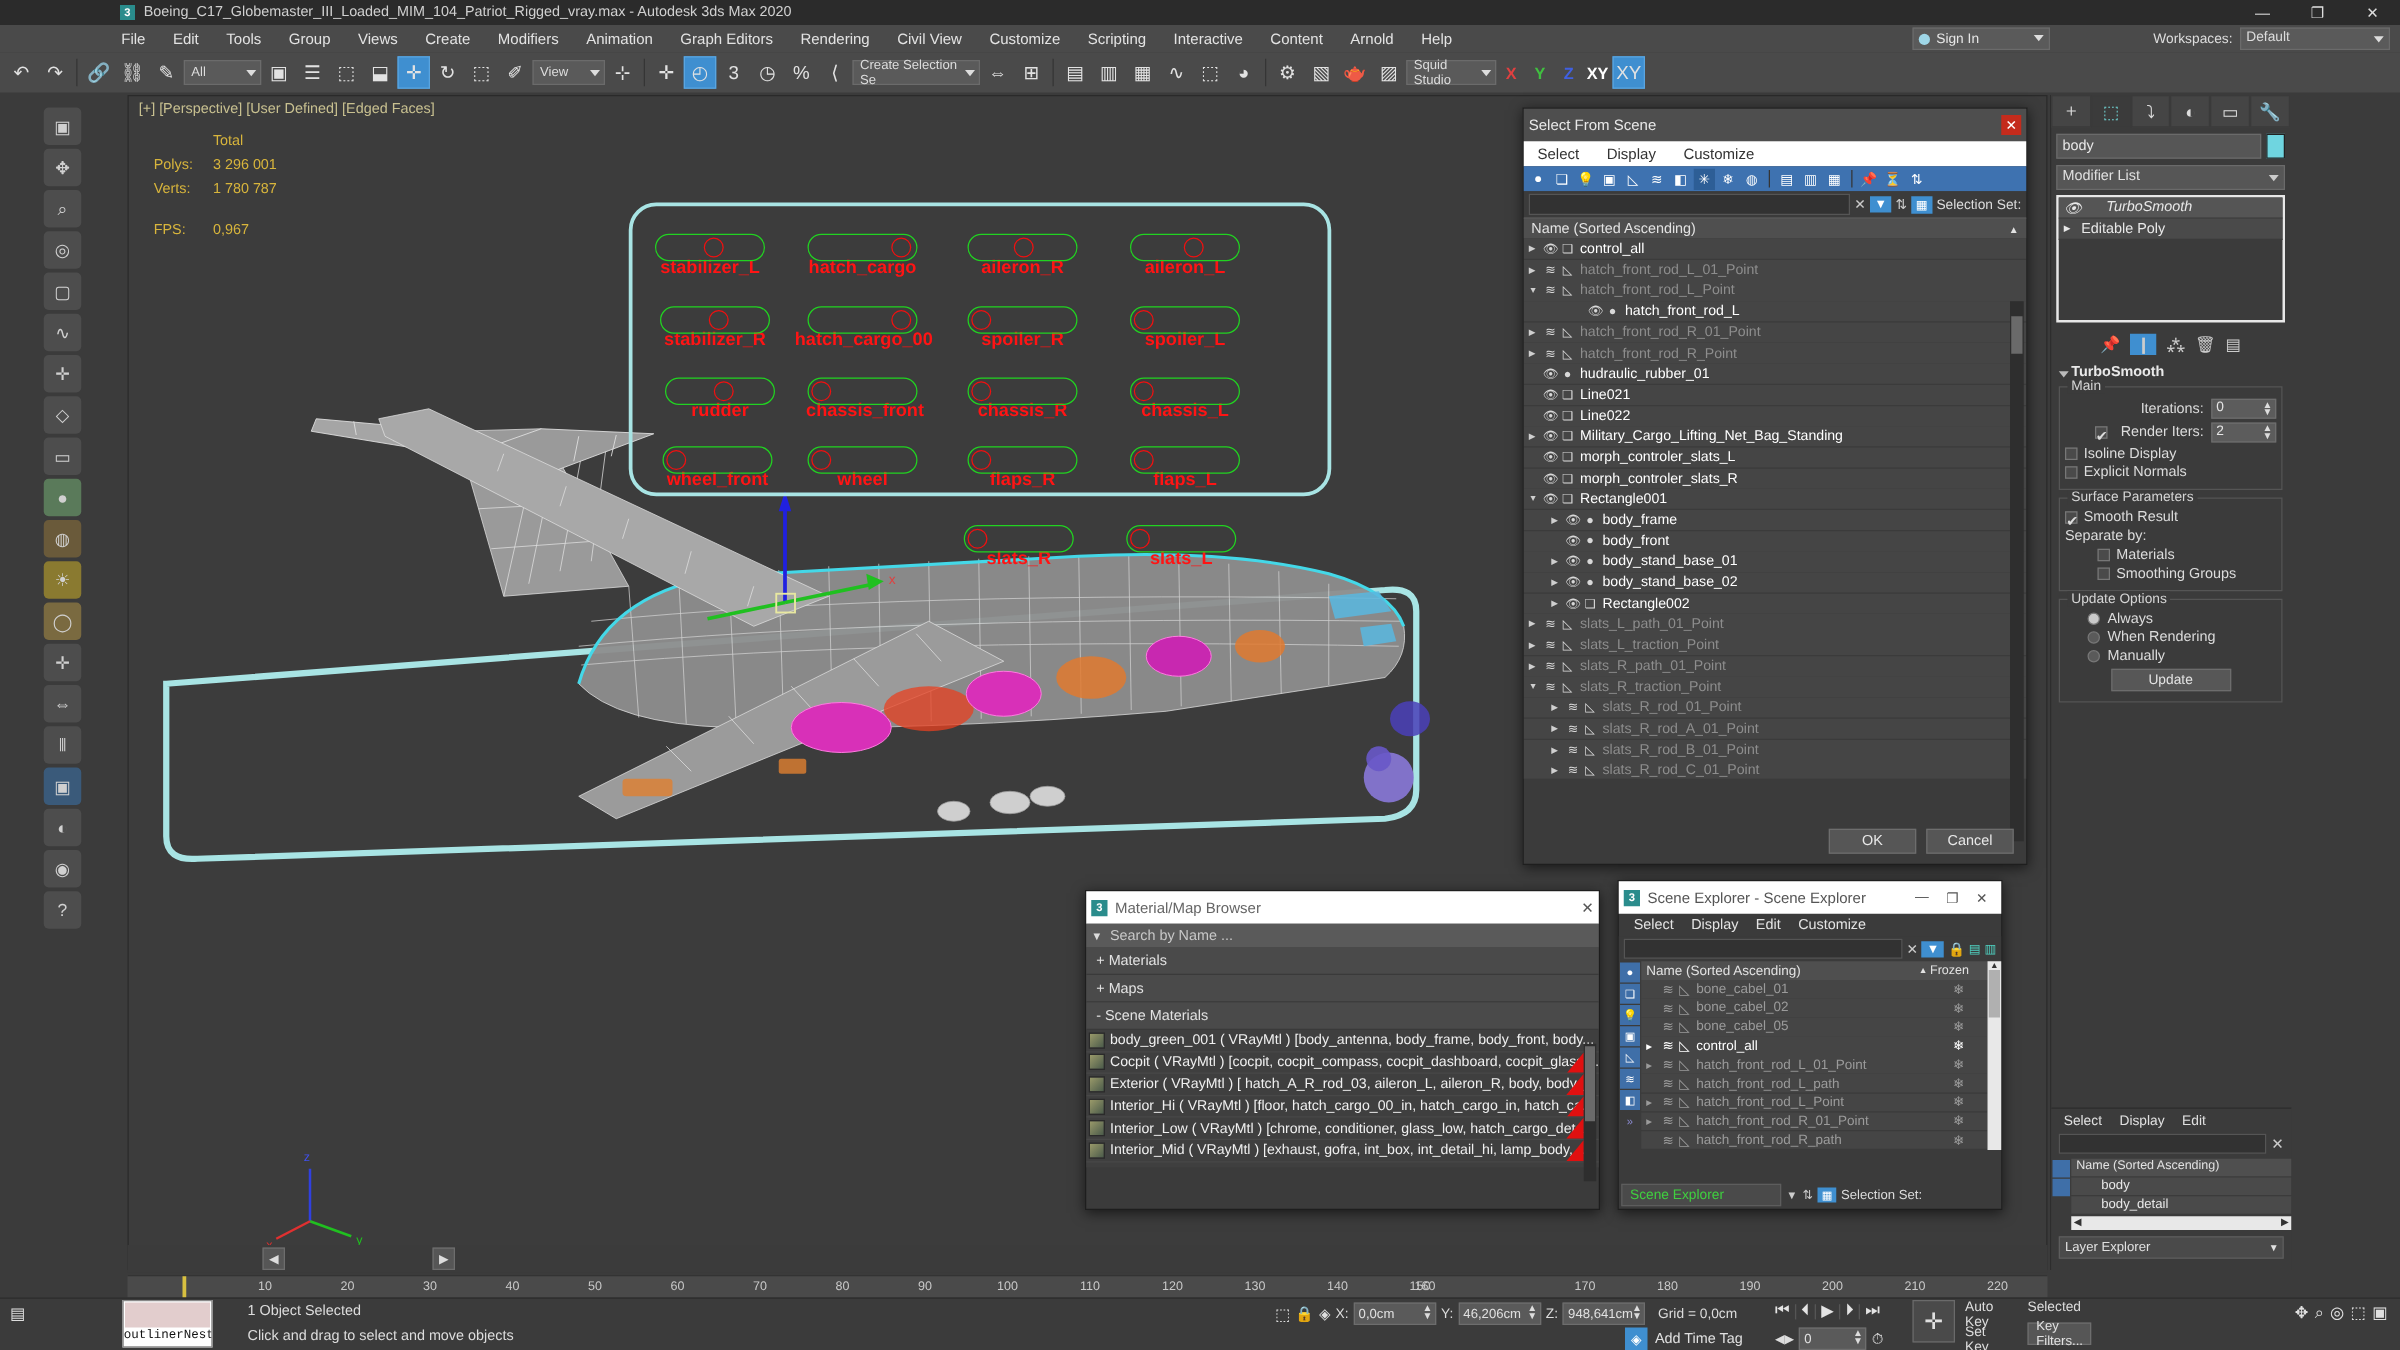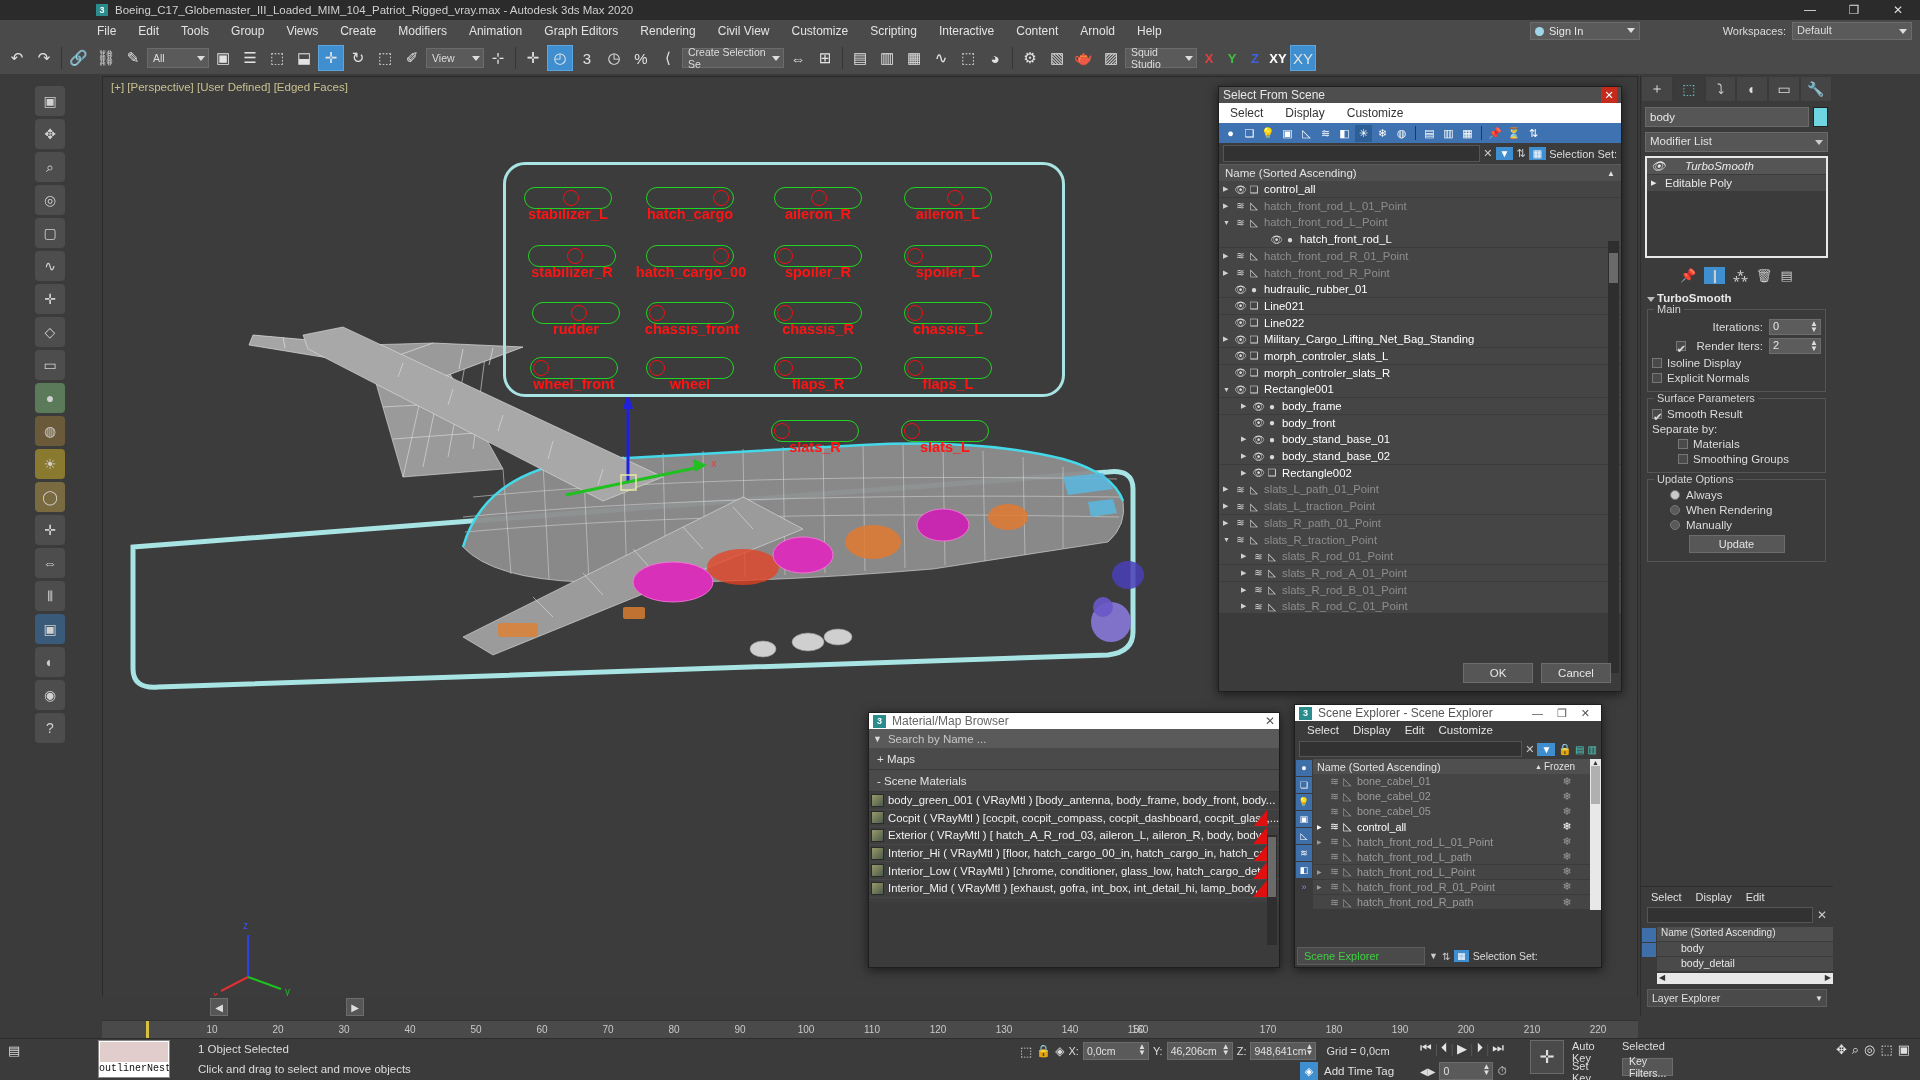--- a/index.html
+++ b/index.html
@@ -106,21 +106,21 @@
   .cbx { width:10px;height:10px;border:1px solid #777;background:#4a4a4a; margin-right:5px; display:inline-block;}
   .cbx.ck { background:#4a4a4a; }
   .rad { width:10px;height:10px;border-radius:50%;border:1px solid #777;background:#5a5a5a;
      margin-right:6px; display:inline-block;}
   .rad.on { background:#c9c9c9; }
   .btnw { width:96px;height:18px;background:#575757;border:1px solid #6c6c6c;font-size:11px;
      display:flex;align-items:center;justify-content:center;margin:4px auto;color:#e3e3e3;}
 
   
   .dlg { position:absolute; background:#3b3b3b; border:1px solid #1e1e1e; box-shadow:0 2px 10px rgba(0,0,0,.6); }
-  .dlg .tb { height:16px; background:#ffffff; display:flex; align-items:center; padding:0 4px;
+  .dlg .tb { height:26px; background:#ffffff; display:flex; align-items:center; padding:0 4px;
      font-size:12px; color:#444; }
   .dlg .tb .sp { flex:1; }
   .dlgmenu { display:flex; background:#ffffff; height:20px; align-items:center; font-size:12px; color:#333; }
   .dlgmenu span { padding:0 11px; }
 
   
   #sfs { left:1218px; top:86px; width:404px; height:606px; }
   #sfs .tb { background:#4e4e4e; color:#e8e8e8; }
   #sfs .iconbar { height:20px; background:#3e72b0; display:flex; align-items:center; gap:2px; padding:0 3px;}
   #sfs .ib { width:17px;height:17px;display:flex;align-items:center;justify-content:center;
@@ -332,20 +332,46 @@
   <div class="vb">⇔</div>
   <div class="vb">⦀</div>
   <div class="vb" style="background:#3a5a7a">▣</div>
   <div class="vb">◐</div>
   <div class="vb">◉</div>
   <div class="vb">?</div>
 </div>
 
 <div id="viewport">
   <div id="vplabel">[+] [Perspective] [User Defined] [Edged Faces]</div>
+  <div id="vpstats">
+    <table>
+      <tbody>
+          <tr>
+            <td></td>
+            <td>Total</td>
+          </tr>
+      <tr>
+            <td>Polys:</td>
+          <td>3 296 001</td>
+          </tr>
+      <tr>
+            <td>Verts:</td>
+          <td>1 780 787</td>
+          </tr>
+      <tr>
+            <td style="height:12px"></td>
+            <td></td>
+          </tr>
+      <tr>
+            <td>FPS:</td>
+          <td>0,967</td>
+          </tr>
+    </tbody>
+      </table>
+  </div>
 
   <svg id="plane" viewBox="0 0 1536 940">
 
     <path d="M 30 470 L 1005 395 Q 1030 392 1030 412 L 1030 555 Q 1030 575 1005 578 L 55 610 Q 30 612 30 592 Z" fill="none" stroke="#a8e4e4" stroke-width="5"></path>
 
     <g stroke="#d8d8d8" stroke-width="0.6" fill="none" opacity="0.95">
       <path d="M 360 470 Q 380 400 470 384 L 760 368 Q 880 362 960 382 Q 1010 396 1020 424 Q 1024 448 1005 465 L 830 492 Q 640 508 480 505 Q 390 502 360 470 Z" fill="#8e8e8e" stroke="#e8e8e8"></path>
 
       <path d="M 400 392 L 408 497"></path>
         <path d="M 440 386 L 446 502"></path>
@@ -925,20 +951,21 @@
   <div class="tb">
     <span style="width:13px;height:13px;background:#2a8c8c;color:#fff;font-size:9px;display:flex;align-items:center;justify-content:center;margin-right:6px;font-weight:bold;">3</span>
     <span style="color:#666">Material/Map Browser</span>
     <span class="sp"></span>
     <span style="font-size:12px;color:#555">✕</span>
   </div>
   <div class="srchrow">
     <span style="font-size:9px;margin-right:6px;">▼</span>
     <span style="color:#c8c8c8">Search by Name ...</span>
   </div>
+  <div class="grp">+ Materials</div>
   <div class="grp">+ Maps</div>
   <div class="grp">- Scene Materials</div>
   <div class="mlist" id="mmbList">
       <div class="mrow">
         <span class="sw"></span>
         <span>body_green_001 ( VRayMtl ) [body_antenna, body_frame, body_front, body...</span>
       </div>
       <div class="mrow">
         <span class="sw"></span>
         <span>Cocpit ( VRayMtl ) [cocpit, cocpit_compass, cocpit_dashboard, cocpit_glass,...</span>

